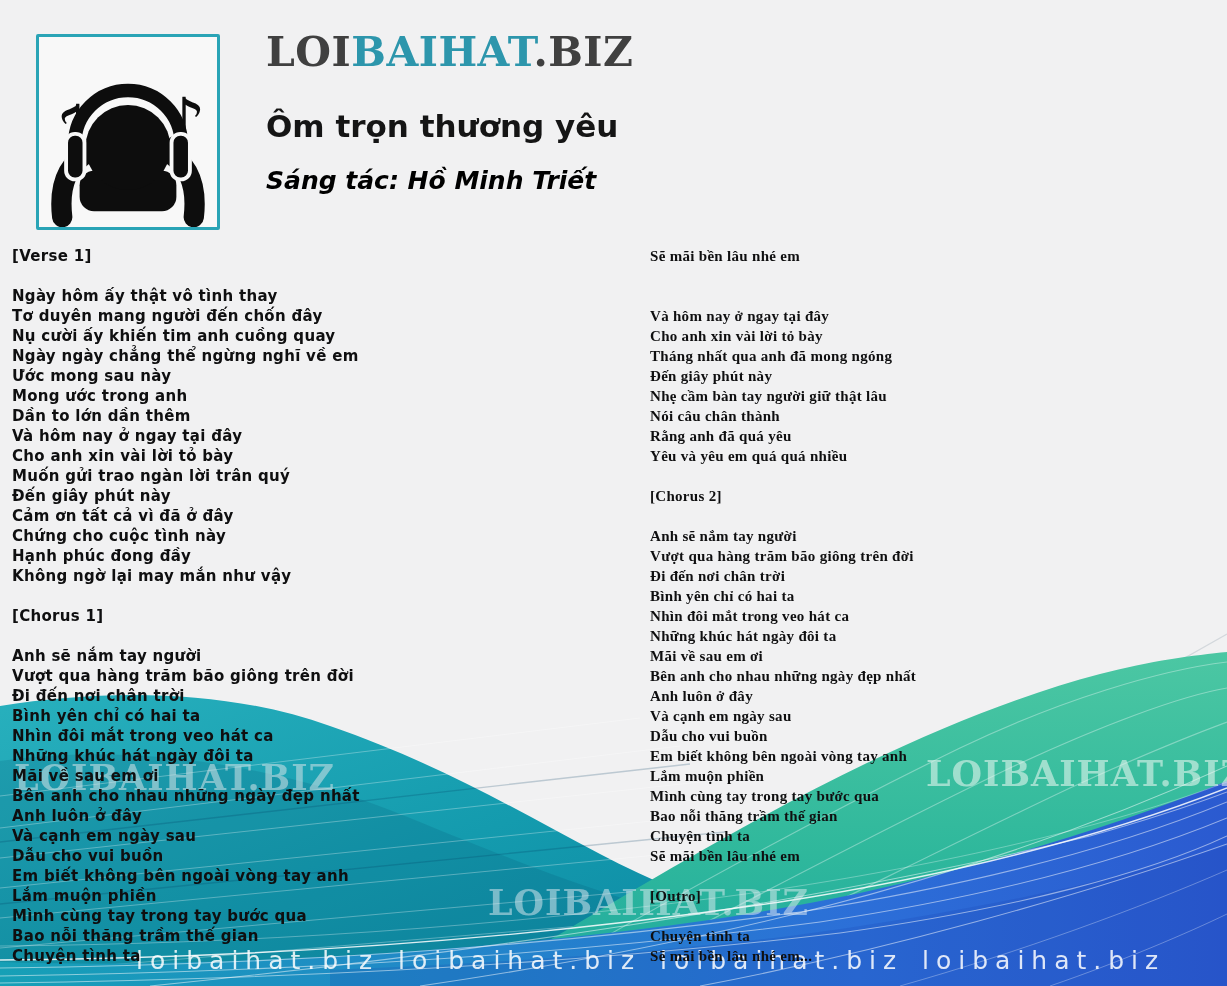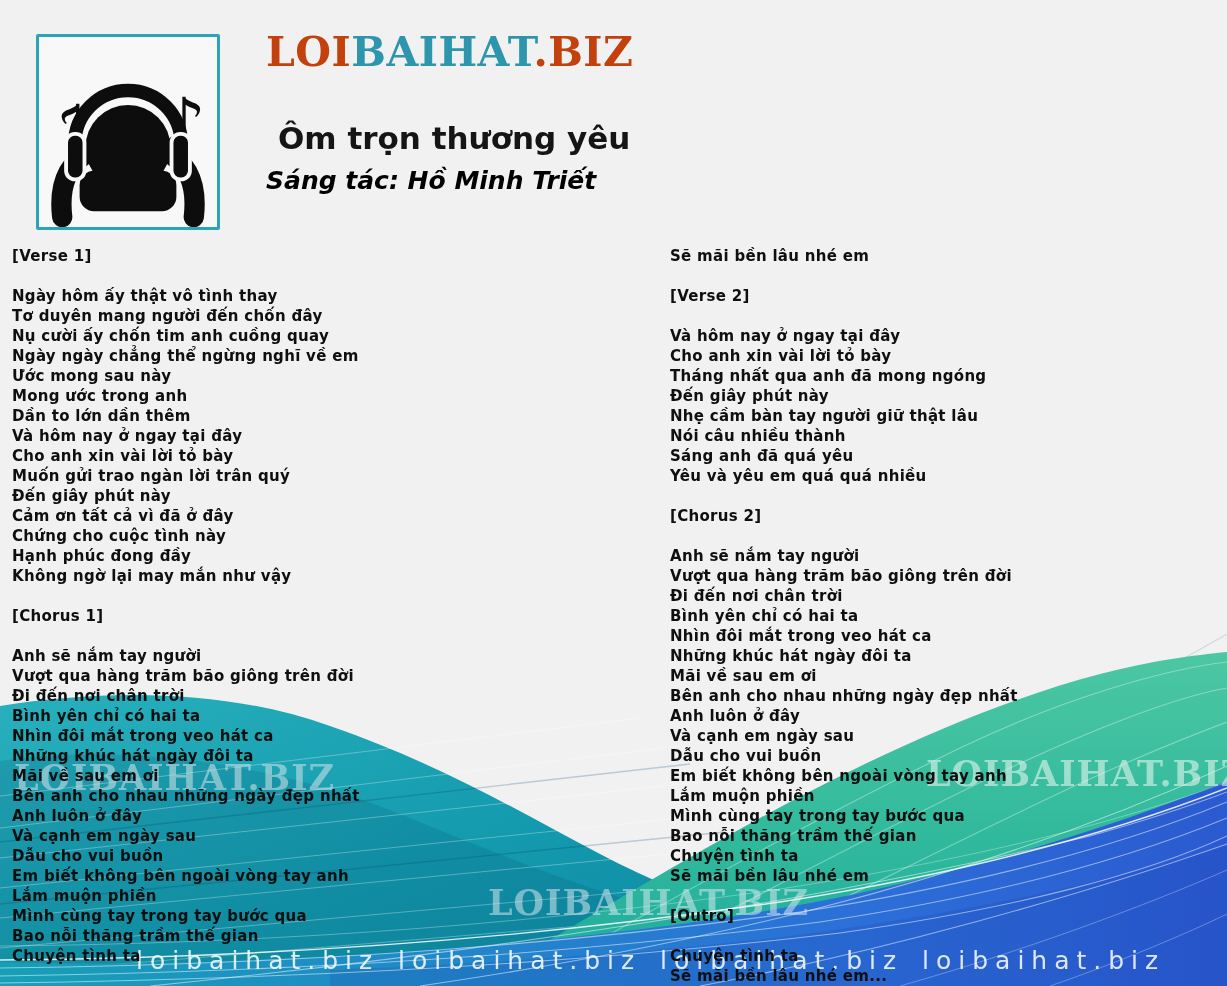--- a/index.html
+++ b/index.html
@@ -36,38 +36,38 @@
     background:#f8f8f8;
     border:3px solid #2aa4b6;
     box-sizing:border-box;border-radius:2px;
   }
   .logo-box svg{width:100%;height:100%;display:block;}
   .brand{
     position:absolute;left:266px;top:28px;z-index:3;
     font-family:"DejaVu Serif", serif;
     font-weight:700;font-size:41px;letter-spacing:0.5px;white-space:nowrap;
   }
-  .b-dark{color:#c2410c;}
+  .b-dark{color:#404040;}
   .b-teal{color:#2d96ac;}
   .song-title{
-    position:absolute;left:266px;top:108px;z-index:3;margin:12px;
+    position:absolute;left:266px;top:108px;z-index:3;margin:0;
     font-size:31px;font-weight:700;color:#151515;white-space:nowrap;
   }
   .composer{
     position:absolute;left:266px;top:166px;z-index:3;
     font-size:25px;font-weight:700;font-style:italic;color:#000000;white-space:nowrap;
   }
   
   .col{
     position:absolute;top:246px;z-index:3;
     font-size:15px;font-weight:700;color:#0f0f10;
     letter-spacing:0.3px;
   }
   .col-left{left:12px;width:640px;}
-  .col-right{left:670px;width:550px;}
+  .col-right{left:650px;width:550px;font-family:Liberation Serif, serif;}
   .line{height:20px;line-height:20px;white-space:nowrap;}
 </style>
 </head>
 <body>
 
 <div class="page">
 
   <svg class="waves" viewBox="0 0 1227 390" preserveAspectRatio="none" aria-hidden="true">
     <defs>
       <linearGradient id="gradTeal" x1="0" y1="0" x2="1" y2="1">
@@ -178,21 +178,21 @@
   </div>
 
   <h1 class="song-title">Ôm trọn thương yêu</h1>
   <div class="composer">Sáng tác: Hồ Minh Triết</div>
 
   <div class="col col-left">
       <div class="line">[Verse 1]</div>
       <div class="line">&nbsp;</div>
       <div class="line">Ngày hôm ấy thật vô tình thay</div>
       <div class="line">Tơ duyên mang người đến chốn đây</div>
-      <div class="line">Nụ cười ấy chốn tim anh cuồng quay</div>
+      <div class="line">Nụ cười ấy khiến tim anh cuồng quay</div>
       <div class="line">Ngày ngày chẳng thể ngừng nghĩ về em</div>
       <div class="line">Ước mong sau này</div>
       <div class="line">Mong ước trong anh</div>
       <div class="line">Dần to lớn dần thêm</div>
       <div class="line">Và hôm nay ở ngay tại đây</div>
       <div class="line">Cho anh xin vài lời tỏ bày</div>
       <div class="line">Muốn gửi trao ngàn lời trân quý</div>
       <div class="line">Đến giây phút này</div>
       <div class="line">Cảm ơn tất cả vì đã ở đây</div>
       <div class="line">Chứng cho cuộc tình này</div>
@@ -214,29 +214,28 @@
       <div class="line">Dẫu cho vui buồn</div>
       <div class="line">Em biết không bên ngoài vòng tay anh</div>
       <div class="line">Lắm muộn phiền</div>
       <div class="line">Mình cùng tay trong tay bước qua</div>
       <div class="line">Bao nỗi thăng trầm thế gian</div>
       <div class="line">Chuyện tình ta</div>
     </div>
   <div class="col col-right">
       <div class="line">Sẽ mãi bền lâu nhé em</div>
       <div class="line">&nbsp;</div>
-      <div class="line">[Verse 2]</div>
       <div class="line">&nbsp;</div>
       <div class="line">Và hôm nay ở ngay tại đây</div>
       <div class="line">Cho anh xin vài lời tỏ bày</div>
       <div class="line">Tháng nhất qua anh đã mong ngóng</div>
       <div class="line">Đến giây phút này</div>
       <div class="line">Nhẹ cầm bàn tay người giữ thật lâu</div>
-      <div class="line">Nói câu nhiều thành</div>
-      <div class="line">Sáng anh đã quá yêu</div>
+      <div class="line">Nói câu chân thành</div>
+      <div class="line">Rằng anh đã quá yêu</div>
       <div class="line">Yêu và yêu em quá quá nhiều</div>
       <div class="line">&nbsp;</div>
       <div class="line">[Chorus 2]</div>
       <div class="line">&nbsp;</div>
       <div class="line">Anh sẽ nắm tay người</div>
       <div class="line">Vượt qua hàng trăm bão giông trên đời</div>
       <div class="line">Đi đến nơi chân trời</div>
       <div class="line">Bình yên chỉ có hai ta</div>
       <div class="line">Nhìn đôi mắt trong veo hát ca</div>
       <div class="line">Những khúc hát ngày đôi ta</div>

